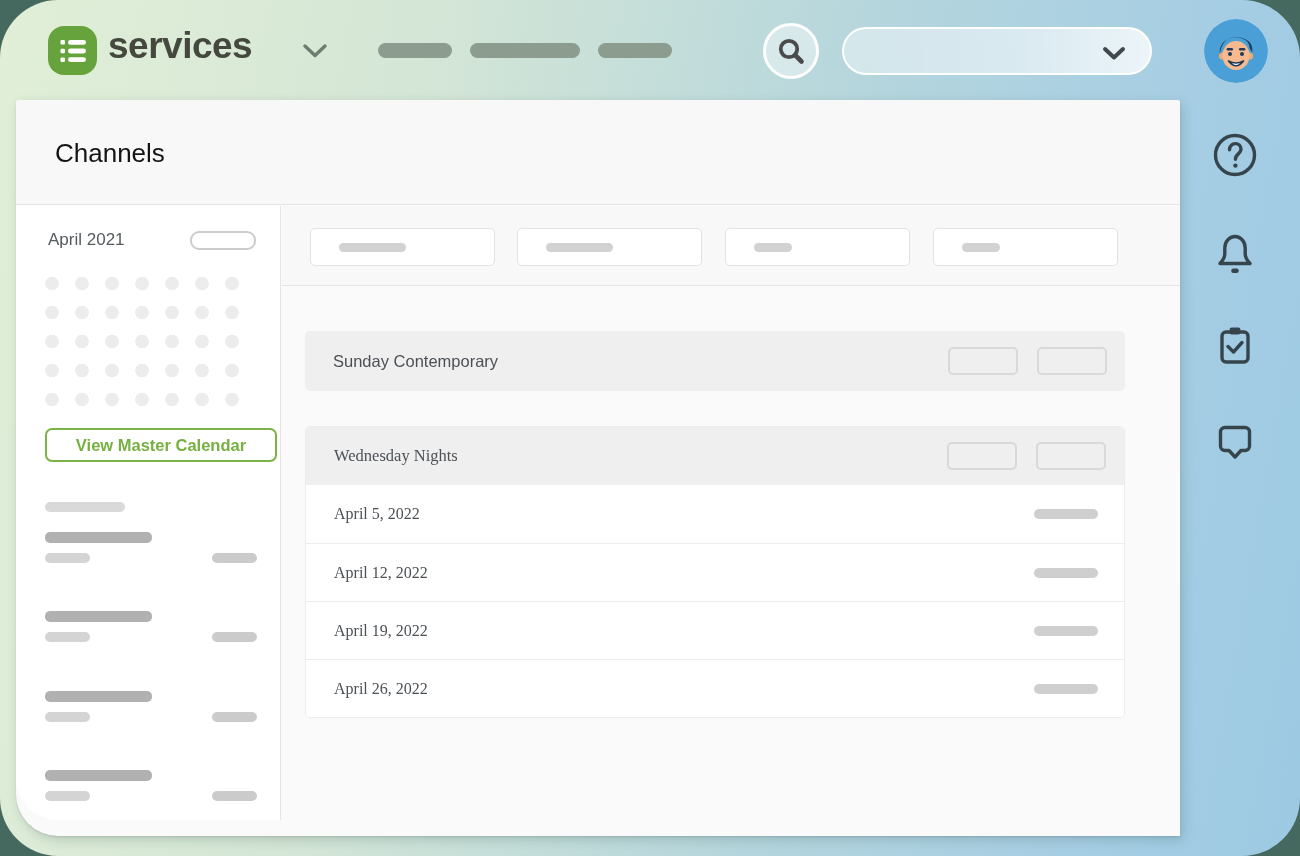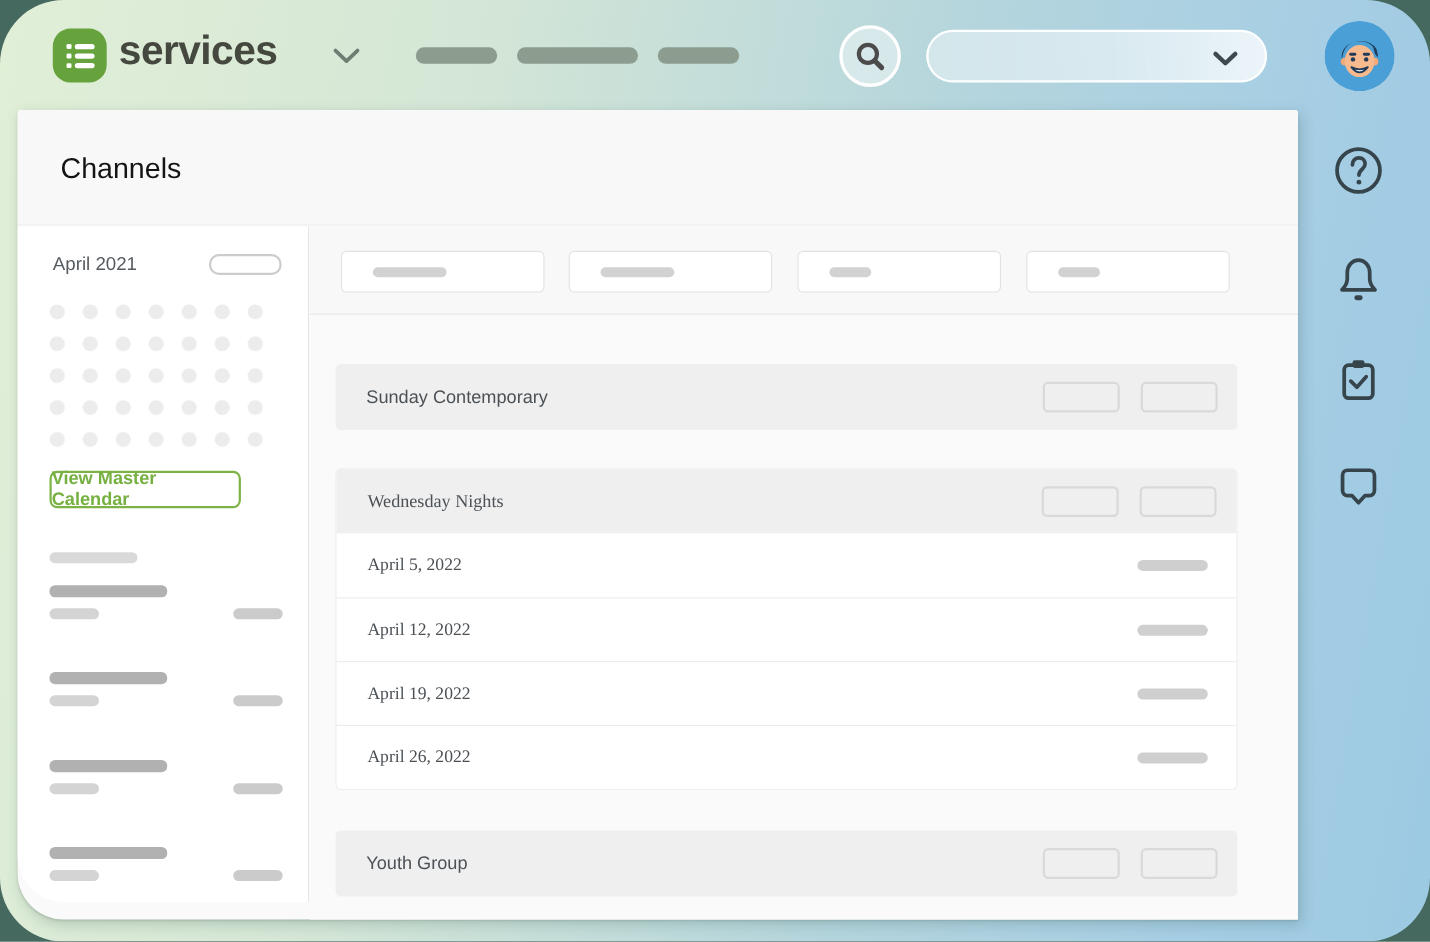--- a/index.html
+++ b/index.html
@@ -34,21 +34,21 @@
   .card-header { position:absolute; left:0; top:0; right:0; height:105px; background:#f8f8f8; border-bottom:1px solid #e4e4e4; border-radius:3px 3px 0 0; }
   .page-title { position:absolute; left:39px; top:38px; font-size:26px; font-weight:400; color:#141414; }
 
   
   .side { position:absolute; left:0; top:106px; bottom:16px; width:265px; background:#ffffff; border-right:1px solid #e4e4e4; border-bottom-left-radius:42px; }
   .month-label { position:absolute; left:32px; top:24px; font-size:17px; color:#565b5f; }
   .month-ghost { position:absolute; left:174px; top:25px; width:66px; height:19px; border:2px solid #cccccc; border-radius:9px; background:#fff; }
   .dot-grid { position:absolute; left:21px; top:63px; width:211px; height:146px;
     background-image:radial-gradient(circle, #ececec 6.5px, rgba(0,0,0,0) 7px);
     background-size:30px 29px; }
-  .master-btn { position:absolute; left:29px; top:222px; width:174px; height:34px; border:2px solid #7db346; border-radius:7px; background:#fff;
+  .master-btn { position:absolute; left:29px; top:222px; width:232px; height:34px; border:2px solid #7db346; border-radius:7px; background:#fff;
     color:#76b041; font-size:16.5px; font-weight:700; display:flex; align-items:center; justify-content:center; }
   .sk { position:absolute; border-radius:5px; }
   .sk-light  { background:#d9d9d9; height:10px; width:80px; left:29px; }
   .sk-dark   { background:#b1b1b1; height:11px; width:107px; left:29px; }
   .sk-small  { background:#d4d4d4; height:10px; width:45px; left:29px; }
   .sk-right  { background:#cbcbcb; height:10px; width:45px; left:196px; }
 
   
   .main { position:absolute; left:266px; top:106px; right:0; bottom:0; background:#fafafa; overflow:hidden; }
   .filterbar { position:absolute; left:0; top:0; right:0; height:80px; background:#f8f8f8; border-bottom:1px solid #e5e5e5; }
@@ -239,26 +239,19 @@
             <div class="date-row">
               <div class="date-label">April 19, 2022</div>
               <div class="date-pill"></div>
             </div>
             <div class="date-row">
               <div class="date-label">April 26, 2022</div>
               <div class="date-pill"></div>
             </div>
           </div>
 
-          <div class="group last-group">
-            <div class="sec-row">
-              <div class="sec-title">Youth Group</div>
-              <div class="ghost-btn"></div>
-              <div class="ghost-btn"></div>
-            </div>
-          </div>
 
         </div>
       </div>
     </div>
 
   </div>
 </div>
 
 </body></html>

